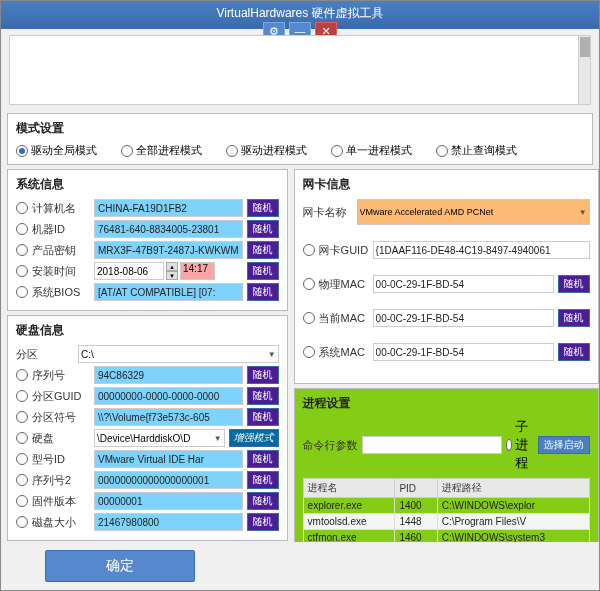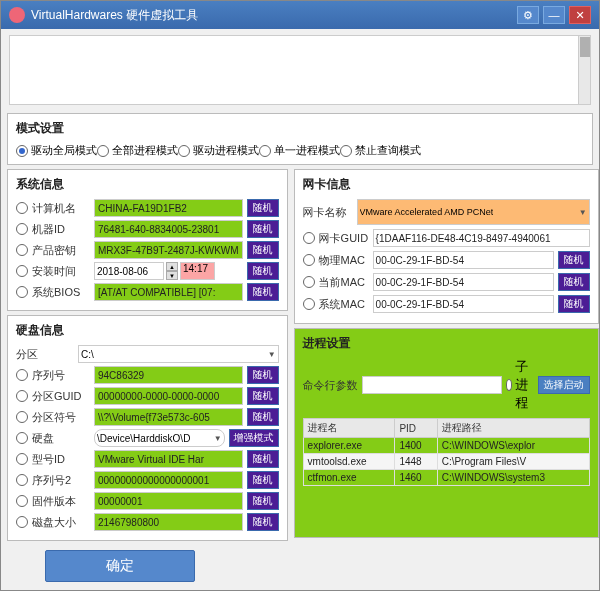--- a/index.html
+++ b/index.html
@@ -20,20 +20,21 @@
       flex-direction: column;
     }
     .title-bar {
       background: linear-gradient(to bottom, #4a7fc1, #3a6aad);
       color: white;
       padding: 4px 8px;
       display: flex;
       align-items: center;
       height: 28px;
       flex-shrink: 0;
+      flex-direction: column;
     }
     .title-bar-icon {
       width: 16px;
       height: 16px;
       margin-right: 6px;
       background: #e67;
       border-radius: 50%;
     }
     .title-bar-text {
       flex: 1;
@@ -98,21 +99,21 @@
       padding: 6px 8px 6px 8px;
     }
     .section-title {
       font-weight: bold;
       font-size: 12px;
       margin-bottom: 6px;
       color: #222;
     }
     .mode-options {
       display: flex;
-      gap: 0;
+      gap: 24px;
       flex-wrap: wrap;
     }
     .radio-option {
       display: flex;
       align-items: center;
       gap: 3px;
       cursor: pointer;
     }
     .radio-circle {
       width: 12px;
@@ -158,21 +159,21 @@
     }
     .info-label {
       width: 58px;
       font-size: 11px;
       color: #333;
       flex-shrink: 0;
       white-space: nowrap;
     }
     .info-value {
       flex: 1;
-      background: #84cc16;
+      background: #7dd3fc;
       border: 1px solid #ccc;
       height: 18px;
       font-size: 10px;
       padding: 0 3px;
       color: #222;
       overflow: hidden;
       white-space: nowrap;
       line-height: 18px;
     }
     .btn-random {
@@ -242,21 +243,21 @@
       height: 18px;
       font-size: 10px;
       padding: 0 2px;
       width: 35px;
     }
 
     
     .nic-row {
       display: flex;
       align-items: center;
-      margin-bottom: 4px;
+      margin-bottom: 16px;
       gap: 4px;
     }
     .nic-label {
       width: 50px;
       font-size: 11px;
       color: #333;
       flex-shrink: 0;
     }
     .nic-select {
       flex: 1;
@@ -355,29 +356,30 @@
     .btn-confirm {
       background: #5588cc;
       color: white;
       border: 1px solid #3a6aad;
       font-size: 14px;
       padding: 6px 60px;
       cursor: pointer;
       border-radius: 2px;
     }
     .btn-enhance {
-      background: #4c1d95;
+      background: #0369a1;
       color: white;
       border: 1px solid #3a6aad;
       font-size: 10px;
       padding: 1px 4px;
       height: 18px;
       cursor: pointer;
       white-space: nowrap;
       flex-shrink: 0;
+      font-style: italic;
     }
   </style>
 </head>
 <body>
 
 <div class="window">
 
   <div class="title-bar">
     <div class="title-bar-icon"></div>
     <span class="title-bar-text">VirtualHardwares 硬件虚拟工具</span>
@@ -500,21 +502,21 @@
           <div class="info-row">
             <div class="radio-circle"></div>
             <span class="info-label">分区符号</span>
             <div class="info-value">\\?\Volume{f73e573c-605</div>
             <button class="btn-random">随机</button>
           </div>
 
           <div class="info-row">
             <div class="radio-circle"></div>
             <span class="info-label">硬盘</span>
-            <div class="select-box" style="flex:1; font-size:10px;border-radius:8px;">
+            <div class="select-box" style="flex:1; font-size:10px;">
               <span>\Device\HarddiskO\D</span>
               <span class="select-arrow">▼</span>
             </div>
             <button class="btn-enhance">增强模式</button>
           </div>
 
           <div class="info-row">
             <div class="radio-circle"></div>
             <span class="info-label">型号ID</span>
             <div class="info-value">VMware Virtual IDE Har</div>

